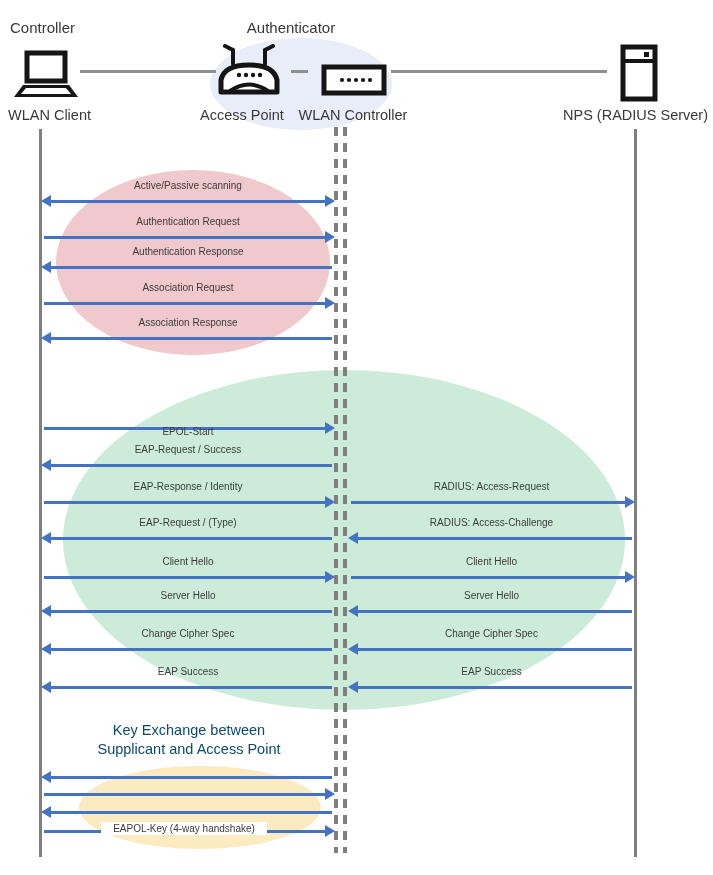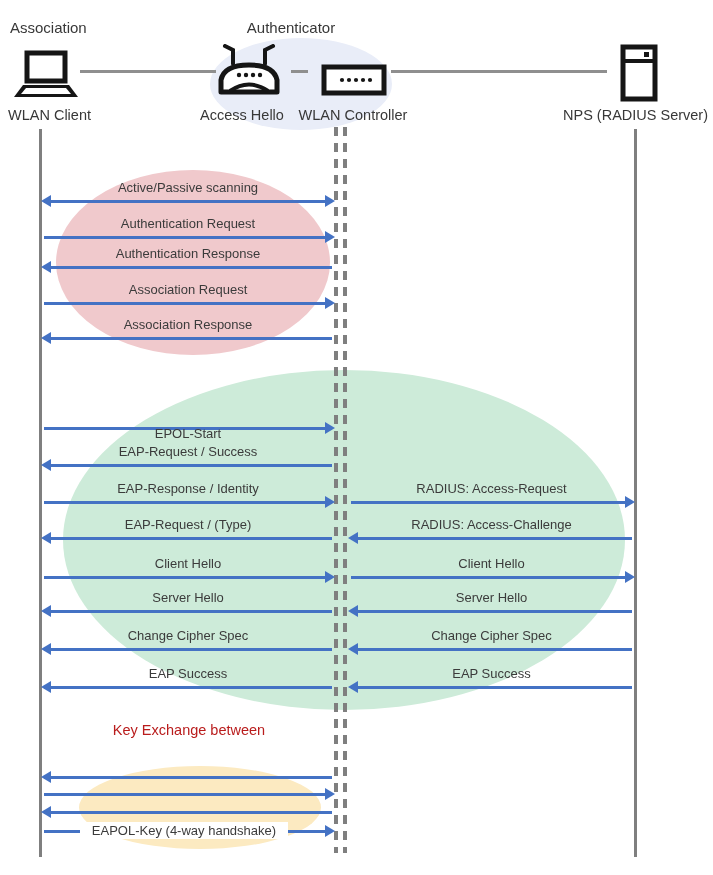--- a/index.html
+++ b/index.html
@@ -22,40 +22,40 @@
   .conn{position:absolute;height:3px;background:#8F8F8F;top:70px;z-index:1;}
   .devlabel{position:absolute;font-size:14.5px;color:#383838;white-space:nowrap;z-index:2;}
   
   .lifeline{position:absolute;top:129px;height:728px;width:3px;background:#7F7F7F;z-index:3;}
   .dashline{position:absolute;top:127px;height:726px;width:3.5px;z-index:3;
     background:repeating-linear-gradient(to bottom,#7F7F7F 0 9px,transparent 9px 16px);}
   
   .phase-title{position:absolute;font-size:14.5px;text-align:center;z-index:4;white-space:nowrap;}
   #phase1-title{left:38px;top:146px;width:300px;color:#C00000;}
   #phase2-title{left:58px;top:376px;width:300px;color:#00B050;}
-  #phase3-title{left:39px;top:721px;width:300px;color:#b91c1c;line-height:19px;}
+  #phase3-title{left:39px;top:721px;width:300px;color:#0c4a6e;line-height:19px;}
   
   .mline{position:absolute;height:2.5px;background:#4472C4;z-index:5;}
   .head{position:absolute;width:0;height:0;border-top:6px solid transparent;border-bottom:6px solid transparent;z-index:5;}
   .head.hl{border-right:10px solid #4472C4;}
   .head.hr{border-left:10px solid #4472C4;}
-  .mlabel{position:absolute;text-align:center;font-size:13px;color:#3b3b3b;z-index:6;white-space:nowrap;}
+  .mlabel{position:absolute;text-align:center;font-size:10px;color:#3b3b3b;z-index:6;white-space:nowrap;}
   .mlabel.boxed span{background:#ffffff;padding:1px 12px;}
 </style>
 </head>
 <body>
 
 <div id="stage">
 
   <div class="ellipse" id="authenticator-bg"></div>
   <div class="ellipse" id="phase1-ellipse"></div>
   <div class="ellipse" id="phase2-ellipse"></div>
   <div class="ellipse" id="phase3-ellipse"></div>
 
-  <div class="abs role" style="left:10px;top:19px;">Association</div>
+  <div class="abs role" style="left:10px;top:19px;">Controller</div>
   <div class="abs role center" style="left:221px;top:19px;width:140px;">Authenticator</div>
 
   <div class="conn" style="left:80px;width:136px;"></div>
   <div class="conn" style="left:291px;width:17px;"></div>
   <div class="conn" style="left:391px;width:216px;"></div>
 
   <svg class="icon" style="left:12px;top:50px;" width="68" height="50" viewBox="0 0 68 50">
     <rect x="15" y="3" width="38" height="28" fill="none" stroke="#151515" stroke-width="5"></rect>
     <path d="M11 35 H57 L66 47 H2 Z" fill="#151515"></path>
     <path d="M14 38 H54 L59 44 H9 Z" fill="#ffffff"></path>
@@ -81,31 +81,32 @@
     <circle cx="49" cy="16" r="2.1" fill="#151515"></circle>
   </svg>
 
   <svg class="icon" style="left:620px;top:44px;" width="38" height="58" viewBox="0 0 38 58">
     <rect x="3" y="3" width="32" height="52" fill="#fff" stroke="#151515" stroke-width="5"></rect>
     <line x1="4" y1="17" x2="34" y2="17" stroke="#151515" stroke-width="4"></line>
     <rect x="24" y="8" width="5" height="5" fill="#151515"></rect>
   </svg>
 
   <div class="devlabel" style="left:8px;top:107px;">WLAN Client</div>
-  <div class="devlabel" style="left:182px;top:107px;width:120px;text-align:center;">Access Hello</div>
+  <div class="devlabel" style="left:182px;top:107px;width:120px;text-align:center;">Access Point</div>
   <div class="devlabel" style="left:298px;top:107px;width:110px;text-align:center;">WLAN Controller</div>
   <div class="devlabel" style="left:563px;top:107px;width:145px;text-align:center;">NPS (RADIUS Server)</div>
 
   <div class="lifeline" style="left:39px;"></div>
   <div class="dashline" style="left:334px;"></div>
   <div class="dashline" style="left:343px;"></div>
   <div class="lifeline" style="left:634px;"></div>
 
   <div class="phase-title" id="phase3-title">
     <div>Key Exchange between</div>
+    <div>Supplicant and Access Point</div>
   </div>
 
   <div id="messages">
       <div class="mline" style="left: 44px; top: 200px; width: 288px;"></div>
       <div class="head hl" style="left: 41px; top: 195px;"></div>
       <div class="head hr" style="left: 325px; top: 195px;"></div>
       <div class="mlabel" style="left: 41px; top: 180px; width: 294px;"><span>Active/Passive scanning</span></div>
       <div class="mline" style="left: 44px; top: 236px; width: 288px;"></div>
       <div class="head hr" style="left: 325px; top: 231px;"></div>
       <div class="mlabel" style="left: 41px; top: 216px; width: 294px;"><span>Authentication Request</span></div>

